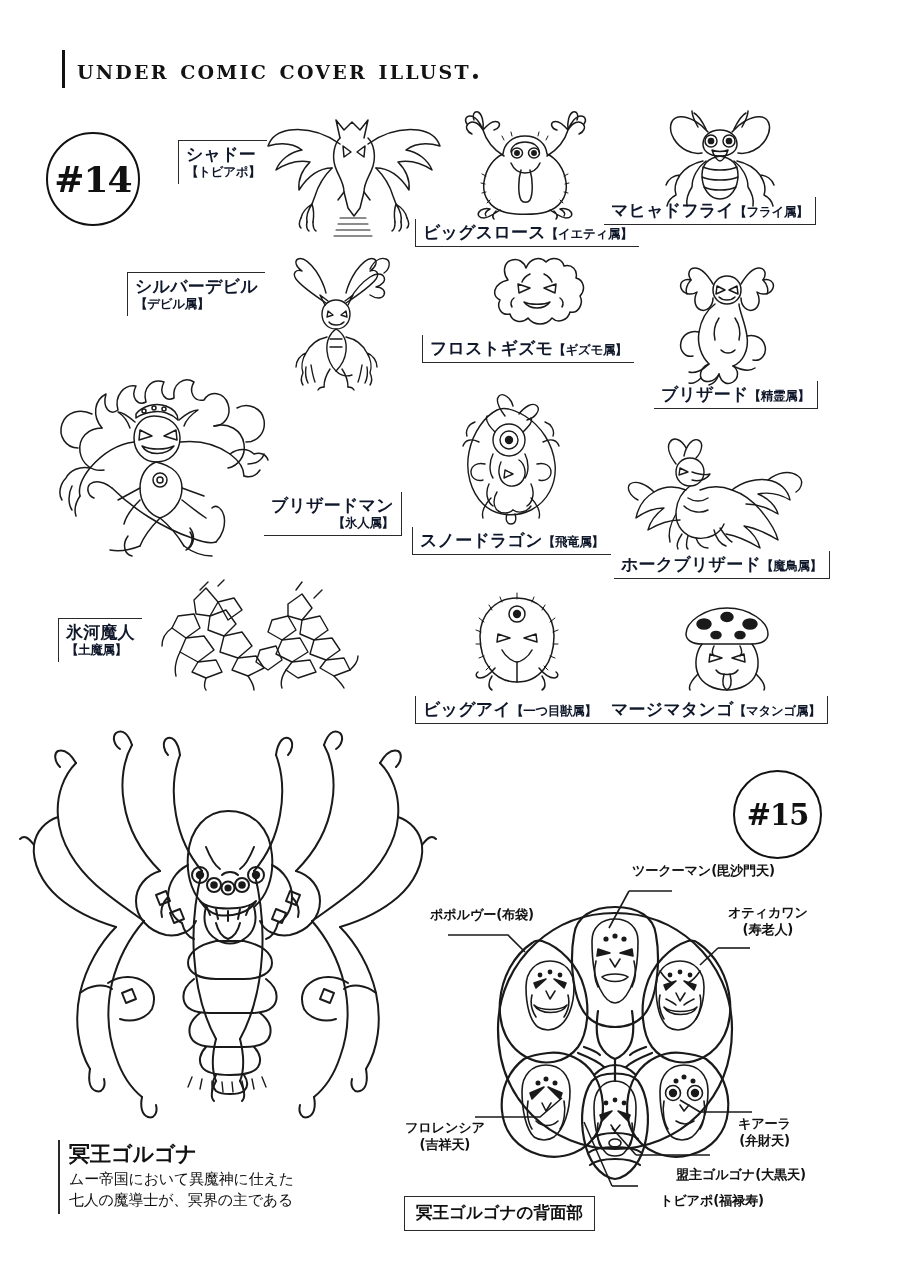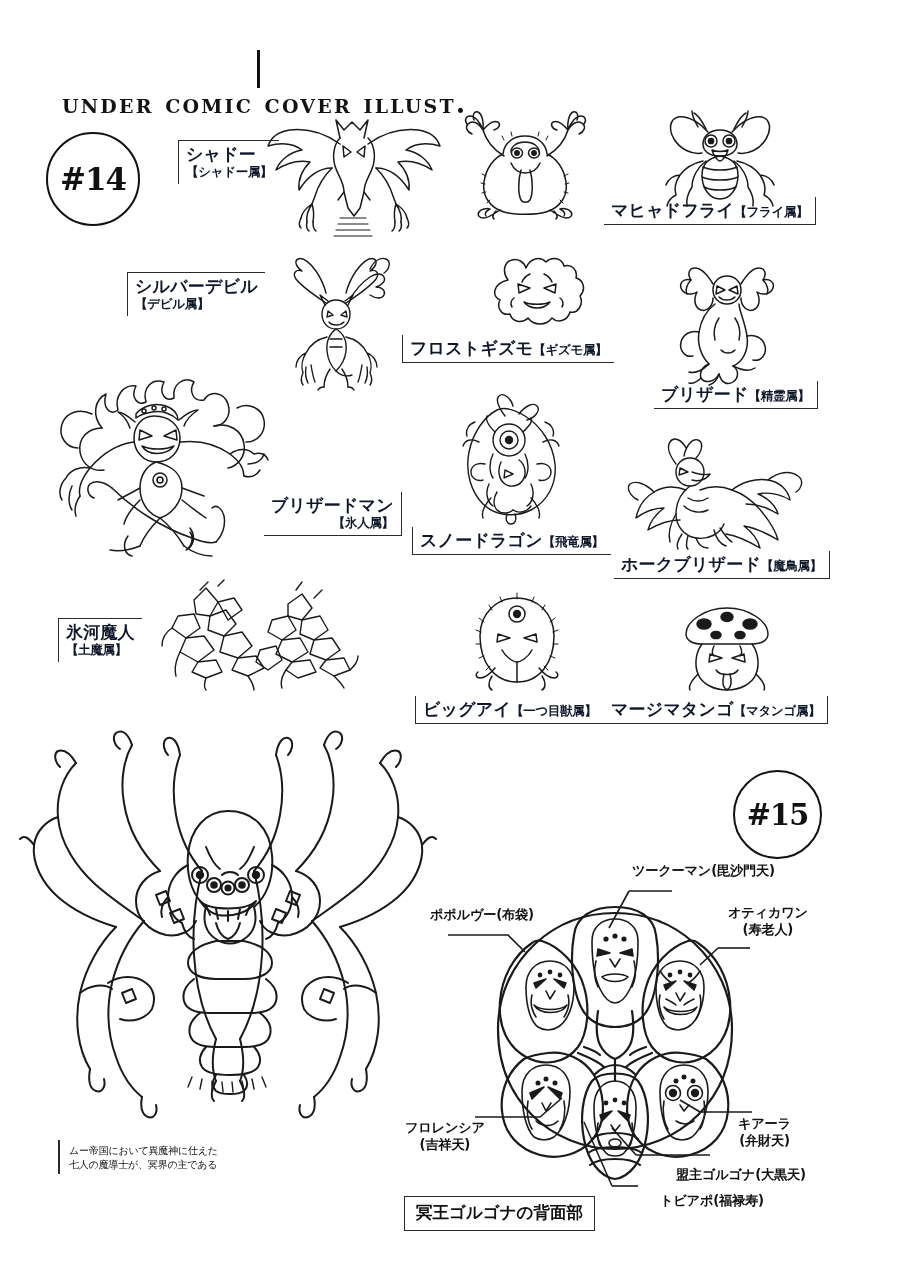--- a/index.html
+++ b/index.html
@@ -5,21 +5,21 @@
   html,body{margin:0;padding:0;background:#ffffff;}
   body{
     width:900px;height:1277px;position:relative;overflow:hidden;
     font-family:"DejaVu Sans","Liberation Sans",sans-serif;
     color:#111;
     -webkit-font-smoothing:antialiased;
   }
   .page{position:absolute;inset:0;background:#fff;}
 
   
-  .title-wrap{position:absolute;left:62px;top:50px;display:flex;align-items:center;flex-direction:column;}
+  .title-wrap{position:absolute;left:62px;top:50px;display:flex;align-items:center;}
   .title-bar{width:3px;height:38px;background:#111;margin-right:12px;}
   .title-text{
     font-family:"DejaVu Serif","Liberation Serif",serif;
     font-size:27px;font-weight:700;letter-spacing:2.2px;
     font-variant:small-caps;text-transform:lowercase;
     color:#131313;white-space:nowrap;
   }
 
   
   .chapter{
@@ -43,21 +43,21 @@
   .plate.two .l2{text-align:left;margin-top:1px;}
   
   .b-tl{border-top:1.6px solid #2a2a2a;border-left:1.6px solid #2a2a2a;}
   .b-bl{border-bottom:1.6px solid #2a2a2a;border-left:1.6px solid #2a2a2a;}
   .b-br{border-bottom:1.6px solid #2a2a2a;border-right:1.6px solid #2a2a2a;}
   .ar{text-align:right;}
 
   
   .gorgona-plate{position:absolute;border-left:2px solid #2a2a2a;padding:2px 0 2px 9px;}
   .gorgona-plate .gname{font-size:21px;font-weight:700;line-height:1.2;}
-  .gorgona-plate .gdesc{font-size:10px;line-height:1.42;letter-spacing:-0.2px;margin-top:2px;}
+  .gorgona-plate .gdesc{font-size:15px;line-height:1.42;letter-spacing:-0.2px;margin-top:2px;}
 
   .boxed{
     position:absolute;border:1.8px solid #2a2a2a;padding:5px 11px 6px 11px;
     font-size:16.5px;font-weight:700;white-space:nowrap;background:#fff;margin-top:8px;
   }
 
   
   .callout{position:absolute;font-size:13.2px;font-weight:700;line-height:1.28;white-space:nowrap;letter-spacing:-0.2px;}
   .callout.ct{text-align:center;}
 
@@ -68,21 +68,21 @@
 <body>
 
 <div class="page">
 
   <div class="title-wrap">
     <div class="title-bar"></div>
     <div class="title-text">Under Comic Cover Illust.</div>
   </div>
 
   <div class="chapter" style="left:46px;top:132px;width:90px;height:90px;">
-    <span style="font-size:31px;">#14</span>
+    <span style="font-size:36px;">#14</span>
   </div>
 
   <div class="art" style="left:268px;top:100px;width:170px;height:140px;">
     <svg viewBox="0 0 170 140" width="170" height="140" fill="none" stroke="#1a1a1a" stroke-width="1.5" stroke-linecap="round" stroke-linejoin="round">
       <path d="M72 38 L68 20 L76 30 L84 22 L92 30 L100 20 L96 38"></path>
       <path d="M72 38 C66 44 64 56 67 66 C70 76 76 82 76 92 L80 108 L86 116 L92 108 L96 92 C96 82 102 76 105 66 C108 56 106 44 100 38"></path>
       <path d="M75 46 L83 52 L76 57 Z M97 46 L89 52 L96 57 Z"></path>
       <path d="M72 44 C58 34 40 28 22 30 C8 32 2 40 0 46 C14 42 26 44 34 50 C22 52 12 60 8 70 C20 62 32 60 42 62 C34 70 30 80 31 90 C40 76 52 68 64 68"></path>
       <path d="M100 44 C114 34 132 28 150 30 C164 32 170 40 172 46 C158 42 146 44 138 50 C150 52 160 60 164 70 C152 62 140 60 130 62 C138 70 142 80 141 90 C132 76 120 68 108 68"></path>
       <path d="M64 68 C56 76 50 86 47 96 L44 104"></path>
@@ -93,21 +93,21 @@
       <path d="M139 118 C141 122 141 126 139 128 M133 122 C134 126 133 130 131 131 M127 122 C127 126 126 130 124 131"></path>
       <path d="M76 92 L70 100 M96 92 L102 100"></path>
       <g stroke-width="1.1">
         <path d="M72 118 L98 118 M70 124 L100 124 M68 130 L102 130 M66 136 L104 136"></path>
       </g>
     </svg>
   </div>
 
   <div class="plate two b-tl" style="left:178px;top:140px;">
     <div class="nm">シャドー</div>
-    <div class="nm gn l2">【シャドー属】</div>
+    <div class="nm gn l2">【トビアポ】</div>
   </div>
 
   <div class="art" style="left:448px;top:108px;width:155px;height:115px;">
     <svg viewBox="0 0 155 115" width="155" height="115" fill="none" stroke="#1a1a1a" stroke-width="1.5" stroke-linecap="round" stroke-linejoin="round">
       <path d="M77 28 C64 28 56 36 55 46 C46 50 38 60 36 74 C34 88 42 100 56 104 C66 107 88 107 98 104 C112 100 120 88 118 74 C116 60 108 50 99 46 C98 36 90 28 77 28Z"></path>
       <path d="M63 44 C63 38 69 34 77 34 C85 34 91 38 91 44"></path>
       <ellipse cx="69" cy="45" rx="5.5" ry="5"></ellipse>
         <circle cx="69" cy="45" r="2.2" fill="#1a1a1a"></circle>
       <ellipse cx="86" cy="45" rx="5.5" ry="5"></ellipse>
         <circle cx="86" cy="45" r="2.2" fill="#1a1a1a"></circle>
@@ -116,20 +116,23 @@
       <path d="M56 48 C46 42 38 32 35 22 M35 22 C30 14 24 12 20 16 C17 19 19 24 24 26 M35 22 C32 14 27 8 22 8 C18 8 16 12 19 16 M35 22 C36 14 34 6 30 4 C26 3 24 7 26 12 M35 22 C40 16 46 12 50 14 C53 16 51 21 46 22"></path>
       <path d="M99 48 C109 42 117 32 120 22 M120 22 C125 14 131 12 135 16 C138 19 136 24 131 26 M120 22 C123 14 128 8 133 8 C137 8 139 12 136 16 M120 22 C119 14 121 6 125 4 C129 3 131 7 129 12 M120 22 C115 16 109 12 105 14 C102 16 104 21 109 22"></path>
       <path d="M52 102 C46 106 40 110 36 110 C31 110 29 107 31 104 C33 101 38 100 42 101 M42 101 C38 103 36 106 38 108 M48 103 C45 106 44 109 46 111"></path>
       <path d="M102 102 C108 106 114 110 118 110 C123 110 125 107 123 104 C121 101 116 100 112 101 M112 101 C116 103 118 106 116 108 M106 103 C109 106 110 109 108 111"></path>
       <g stroke-width="1">
         <path d="M38 68 L34 66 M37 76 L33 75 M38 84 L34 85 M42 92 L39 95 M116 68 L120 66 M117 76 L121 75 M116 84 L120 85 M112 92 L115 95 M56 32 L54 28 M64 28 L63 24 M90 28 L91 24 M98 32 L100 28"></path>
       </g>
     </svg>
   </div>
 
+  <div class="plate b-bl" style="left:415px;top:219px;">
+    <div class="nm"><span>ビッグスロース</span><span class="gn">【イエティ属】</span></div>
+  </div>
 
   <div class="art" style="left:640px;top:105px;width:160px;height:105px;">
     <svg viewBox="0 0 160 105" width="160" height="105" fill="none" stroke="#1a1a1a" stroke-width="1.5" stroke-linecap="round" stroke-linejoin="round">
       <path d="M80 25 C70 25 63 31 63 39 C63 46 69 51 80 51 C91 51 97 46 97 39 C97 31 90 25 80 25Z"></path>
       <ellipse cx="71" cy="36" rx="6" ry="6"></ellipse>
         <circle cx="71" cy="36" r="2.6" fill="#1a1a1a"></circle>
       <ellipse cx="89" cy="36" rx="6" ry="6"></ellipse>
         <circle cx="89" cy="36" r="2.6" fill="#1a1a1a"></circle>
       <path d="M72 45 C74 52 78 56 80 56 C82 56 86 52 88 45 C84 47 76 47 72 45Z"></path>
       <path d="M80 51 C68 53 62 60 62 70 C62 84 70 94 80 94 C90 94 98 84 98 70 C98 60 92 53 80 51Z"></path>
@@ -177,21 +180,21 @@
     <svg viewBox="0 0 115 90" width="115" height="90" fill="none" stroke="#1a1a1a" stroke-width="1.5" stroke-linecap="round" stroke-linejoin="round">
       <path d="M30 30 C24 22 26 12 34 10 C40 8 46 12 48 18 C52 8 62 6 68 12 C74 6 84 8 86 16 C94 14 100 20 98 28 C106 30 108 40 102 46 C106 54 100 64 92 62 C90 70 80 74 74 68 C68 76 56 76 50 68 C44 74 34 72 32 64 C24 66 18 58 22 50 C14 46 14 34 30 30Z"></path>
       <path d="M40 34 L52 38 L41 43 Z"></path>
       <path d="M78 34 L66 38 L77 43 Z"></path>
       <path d="M46 52 C52 60 66 60 72 52 C66 55 52 55 46 52Z"></path>
       <path d="M52 24 C48 26 45 29 44 32 M66 24 C70 26 73 29 74 32"></path>
       <path d="M36 48 C33 50 32 54 34 57 M82 48 C85 50 86 54 84 57"></path>
     </svg>
   </div>
 
-  <div class="plate b-bl" style="left:402px;top:335px;">
+  <div class="plate b-bl" style="left:422px;top:335px;">
     <div class="nm"><span>フロストギズモ</span><span class="gn">【ギズモ属】</span></div>
   </div>
 
   <div class="art" style="left:655px;top:262px;width:145px;height:125px;">
     <svg viewBox="0 0 145 125" width="145" height="125" fill="none" stroke="#1a1a1a" stroke-width="1.5" stroke-linecap="round" stroke-linejoin="round">
       <path d="M72 14 C64 14 58 20 58 28 C58 36 64 42 72 42 C80 42 86 36 86 28 C86 20 80 14 72 14Z"></path>
       <path d="M62 24 L70 28 L61 32 Z M82 24 L74 28 L83 32 Z"></path>
       <path d="M64 35 C68 39 76 39 80 35"></path>
       <path d="M58 22 C52 12 46 6 40 6 C34 6 32 12 36 18 C30 16 24 20 26 26 C28 32 36 34 42 30 C38 38 40 46 46 48 C52 50 58 44 58 36"></path>
       <path d="M86 22 C92 12 98 6 104 6 C110 6 112 12 108 18 C114 16 120 20 118 26 C116 32 108 34 102 30 C106 38 104 46 98 48 C92 50 86 44 86 36"></path>
@@ -455,20 +458,21 @@
       <path d="M280 170 L270 166 L266 176 L276 180 Z M266 188 L256 184 L252 194 L262 198 Z"></path>
       <path d="M88 258 C100 250 116 250 126 258 C134 264 136 274 132 284 C126 294 112 298 100 294"></path>
       <path d="M328 258 C316 250 300 250 290 258 C282 264 280 274 284 284 C290 294 304 298 316 294"></path>
       <path d="M102 268 L112 264 L116 274 L106 278 Z"></path>
       <path d="M314 268 L304 264 L300 274 L310 278 Z"></path>
       <path d="M60 268 C70 260 84 258 92 264 M356 268 C346 260 332 258 324 264"></path>
     </svg>
   </div>
 
   <div class="gorgona-plate" style="left:58px;top:1140px;width:310px;">
+    <div class="gname">冥王ゴルゴナ</div>
     <div class="gdesc">
       <div>ムー帝国において異魔神に仕えた</div>
       <div>七人の魔導士が、冥界の主である</div>
     </div>
   </div>
 
   <div class="art" style="left:470px;top:895px;width:290px;height:300px;">
     <svg viewBox="0 0 290 300" width="290" height="300" fill="none" stroke="#1a1a1a" stroke-width="2.2" stroke-linecap="round" stroke-linejoin="round">
 
       <path d="M145 18 C112 18 86 30 66 48 C42 70 28 100 28 134 C28 168 40 198 62 220 C84 242 114 254 145 254 C176 254 206 242 228 220 C250 198 262 168 262 134 C262 100 248 70 224 48 C204 30 178 18 145 18Z"></path>

